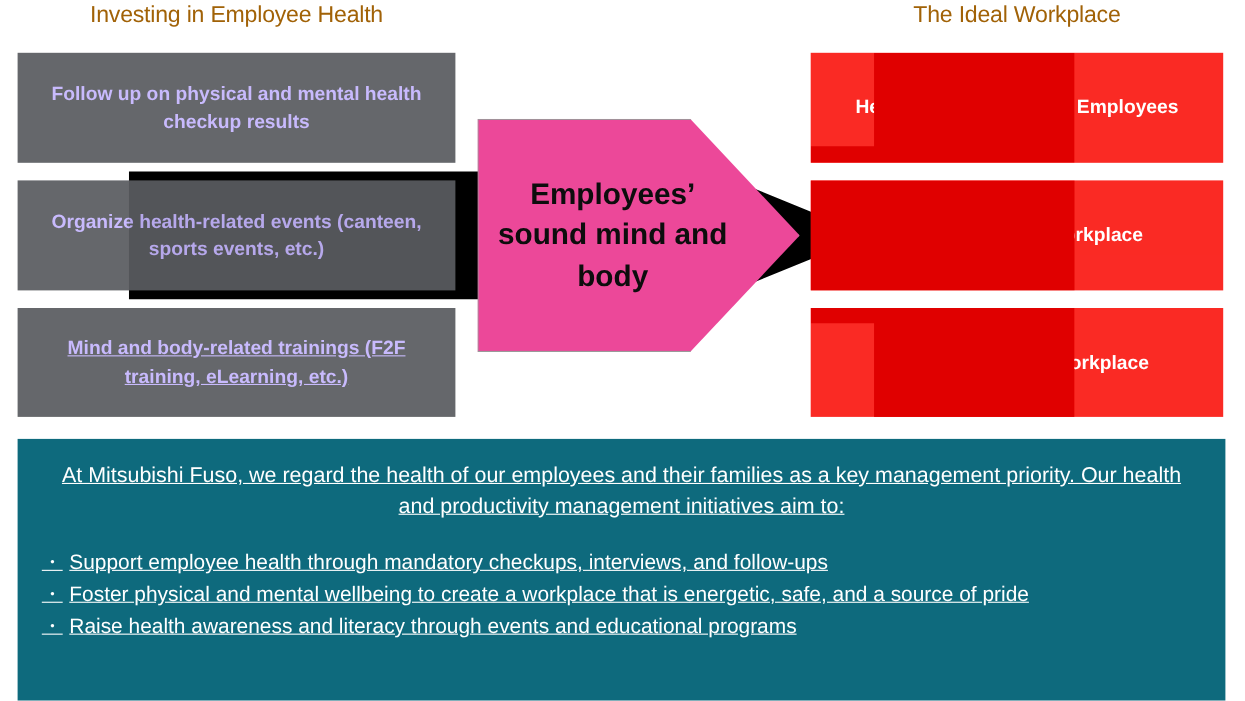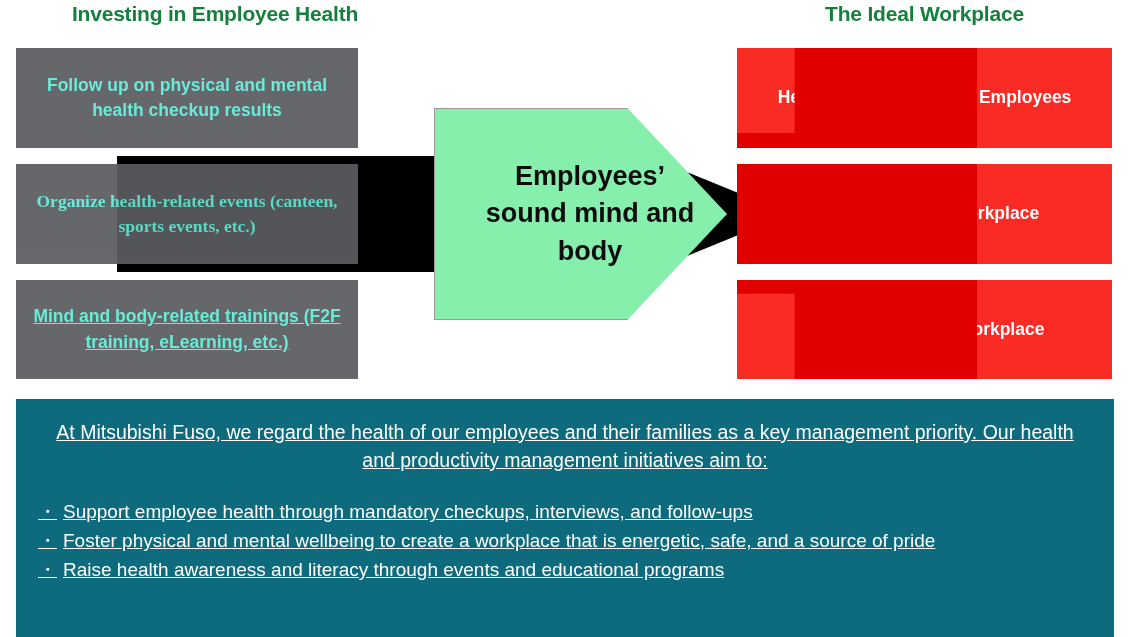--- a/index.html
+++ b/index.html
@@ -16,22 +16,22 @@
     position: relative;
     width: 1132px;
     height: 637px;
     background: #ffffff;
   }
 
   
   .col-heading {
     position: absolute;
     font-size: 21px;
-    font-weight: bold;
-    color: #15803d;
+    font-weight: normal;
+    color: #a16207;
     letter-spacing: -0.2px;
     text-align: center;
     white-space: nowrap;
   }
   #heading-left  { left: 16px;  top: 2px;  width: 398px; }
   #heading-right { left: 737px; top: 2px;  width: 375px; text-align: center; }
 
   
   #stage {
     position: absolute;
@@ -49,37 +49,37 @@
     height: 162px;
     background: #000000;
     clip-path: polygon(0% 14.2%, 70.5% 14.2%, 70.5% 0%, 100% 50%, 70.5% 100%, 70.5% 85.8%, 0% 85.8%);
     z-index: 1;
   }
 
   
   .grey-box {
     position: absolute;
     left: 16px;
-    width: 342px;
+    width: 398px;
     background: #5a5c60;
-    color: #5eead4;
+    color: #c4b5fd;
     display: flex;
     align-items: center;
     justify-content: center;
     text-align: center;
     font-size: 17.5px;
     font-weight: bold;
     line-height: 1.45;
     padding: 6px 10px;
     z-index: 2;
     mix-blend-mode: normal;
     opacity: 0.93;
   }
   #grey-box-0 { top: 48px;  height: 100px; }
-  #grey-box-1 { top: 164px; height: 100px; font-family: Liberation Serif, serif; }
+  #grey-box-1 { top: 164px; height: 100px; }
   #grey-box-2 { top: 280px; height: 99px; text-decoration: underline;  }
 
   
   .red-box {
     position: absolute;
     left: 737px;
     width: 375px;
     background: #fa1a14;
     color: #ffffff;
     display: flex;
@@ -119,28 +119,27 @@
     clip-path: polygon(0% 0%, 100% 0%, 100% 100%, 24% 100%, 24% 14%, 0% 14%);
   }
 
   
   #centre-pentagon {
     position: absolute;
     left: 434px;
     top: 108px;
     width: 293px;
     height: 212px;
-    background: #86efac;
+    background: #ec4899;
     border: 1px solid #9a9a9a;
     clip-path: polygon(0% 0%, 66% 0%, 100% 50%, 66% 100%, 0% 100%);
     z-index: 5;
     display: flex;
     align-items: center;
     justify-content: flex-start;
-    padding-left: 33px;
   }
   #centre-pentagon-label {
     width: 240px;
     text-align: center;
     font-size: 27px;
     font-weight: bold;
     color: #0d0d0d;
     line-height: 1.38;
     padding-left: 4px;
   }

